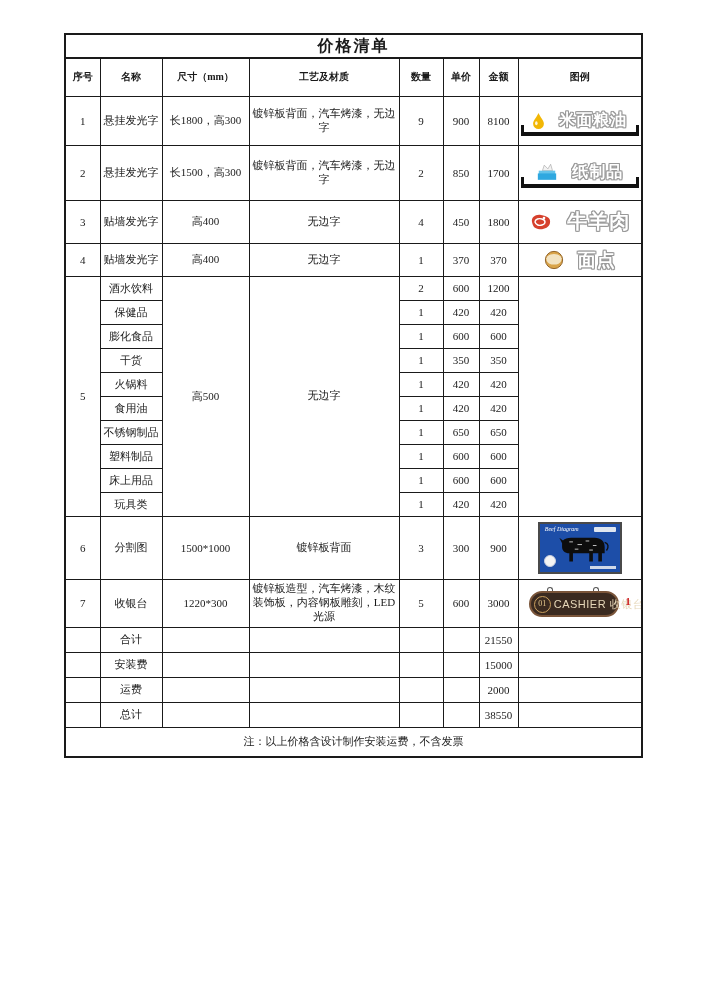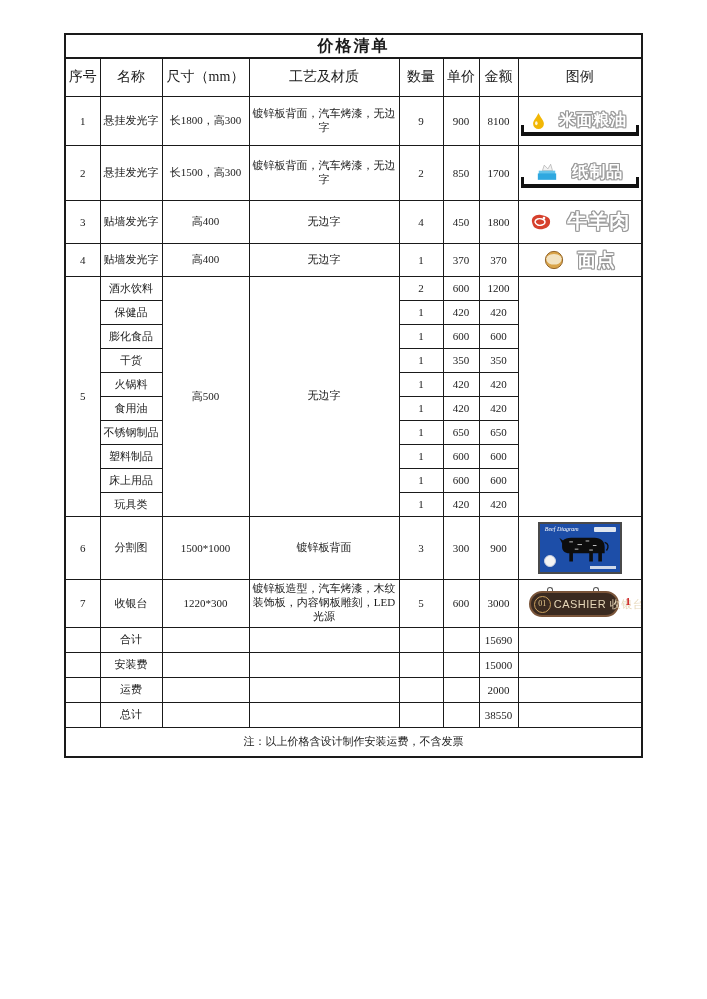--- a/index.html
+++ b/index.html
@@ -2,21 +2,21 @@
 <html><head>
 <meta charset="utf-8">
 <style>
   html,body{margin:0;padding:0;background:#fff;}
   .page{position:relative;width:707px;height:999px;background:#ffffff;font-family:"Liberation Serif","DejaVu Serif",serif;color:#1a1a1a;}
   table.price{position:absolute;left:64px;top:33px;width:577px;border-collapse:collapse;table-layout:fixed;border:2px solid #1a1a1a;}
   table.price td,table.price th{border:1px solid #1a1a1a;text-align:center;vertical-align:middle;padding:0 2px;font-size:11px;font-weight:normal;overflow:hidden;}
   tr.r-title{height:24px;}
   tr.r-title td{font-size:16px;font-weight:bold;border-bottom-width:2px;letter-spacing:2px;}
   tr.r-head{height:38px;}
-  tr.r-head th{font-size:14px;font-weight:normal;}
+  tr.r-head th{font-size:10px;font-weight:bold;}
   tr.r1{height:49px;} tr.r2{height:55px;} tr.r3{height:43px;} tr.r4{height:33px;}
   tr.sub{height:24px;} tr.r6{height:63px;} tr.r7{height:48px;}
   tr.sum{height:25px;} tr.r-note{height:30px;}
   td.proc{font-size:10.5px;line-height:1.25;}
   td.amt-r{text-align:right;padding-right:3px;}
   .bold-sans{font-family:"Liberation Sans","DejaVu Sans",sans-serif;font-weight:bold;font-size:12px;}
   .bold-num{font-weight:bold;font-size:12px;}
   td.note-cell{text-align:left;padding-left:4px;font-family:"Liberation Sans","DejaVu Sans",sans-serif;font-weight:bold;font-size:12px;}
   
   .sign{position:relative;margin:0 auto;display:flex;align-items:center;justify-content:center;gap:14px;}
@@ -275,21 +275,21 @@
       </td>
     </tr>
 
     <tr class="sum">
       <td></td>
       <td class="bold-sans">合计</td>
       <td></td>
       <td></td>
       <td></td>
       <td></td>
-      <td class="amt-r bold-num">15690</td>
+      <td class="amt-r bold-num">21550</td>
       <td></td>
     </tr>
     <tr class="sum">
       <td></td>
       <td>安装费</td>
       <td></td>
       <td></td>
       <td></td>
       <td></td>
       <td class="amt-r">15000</td>

